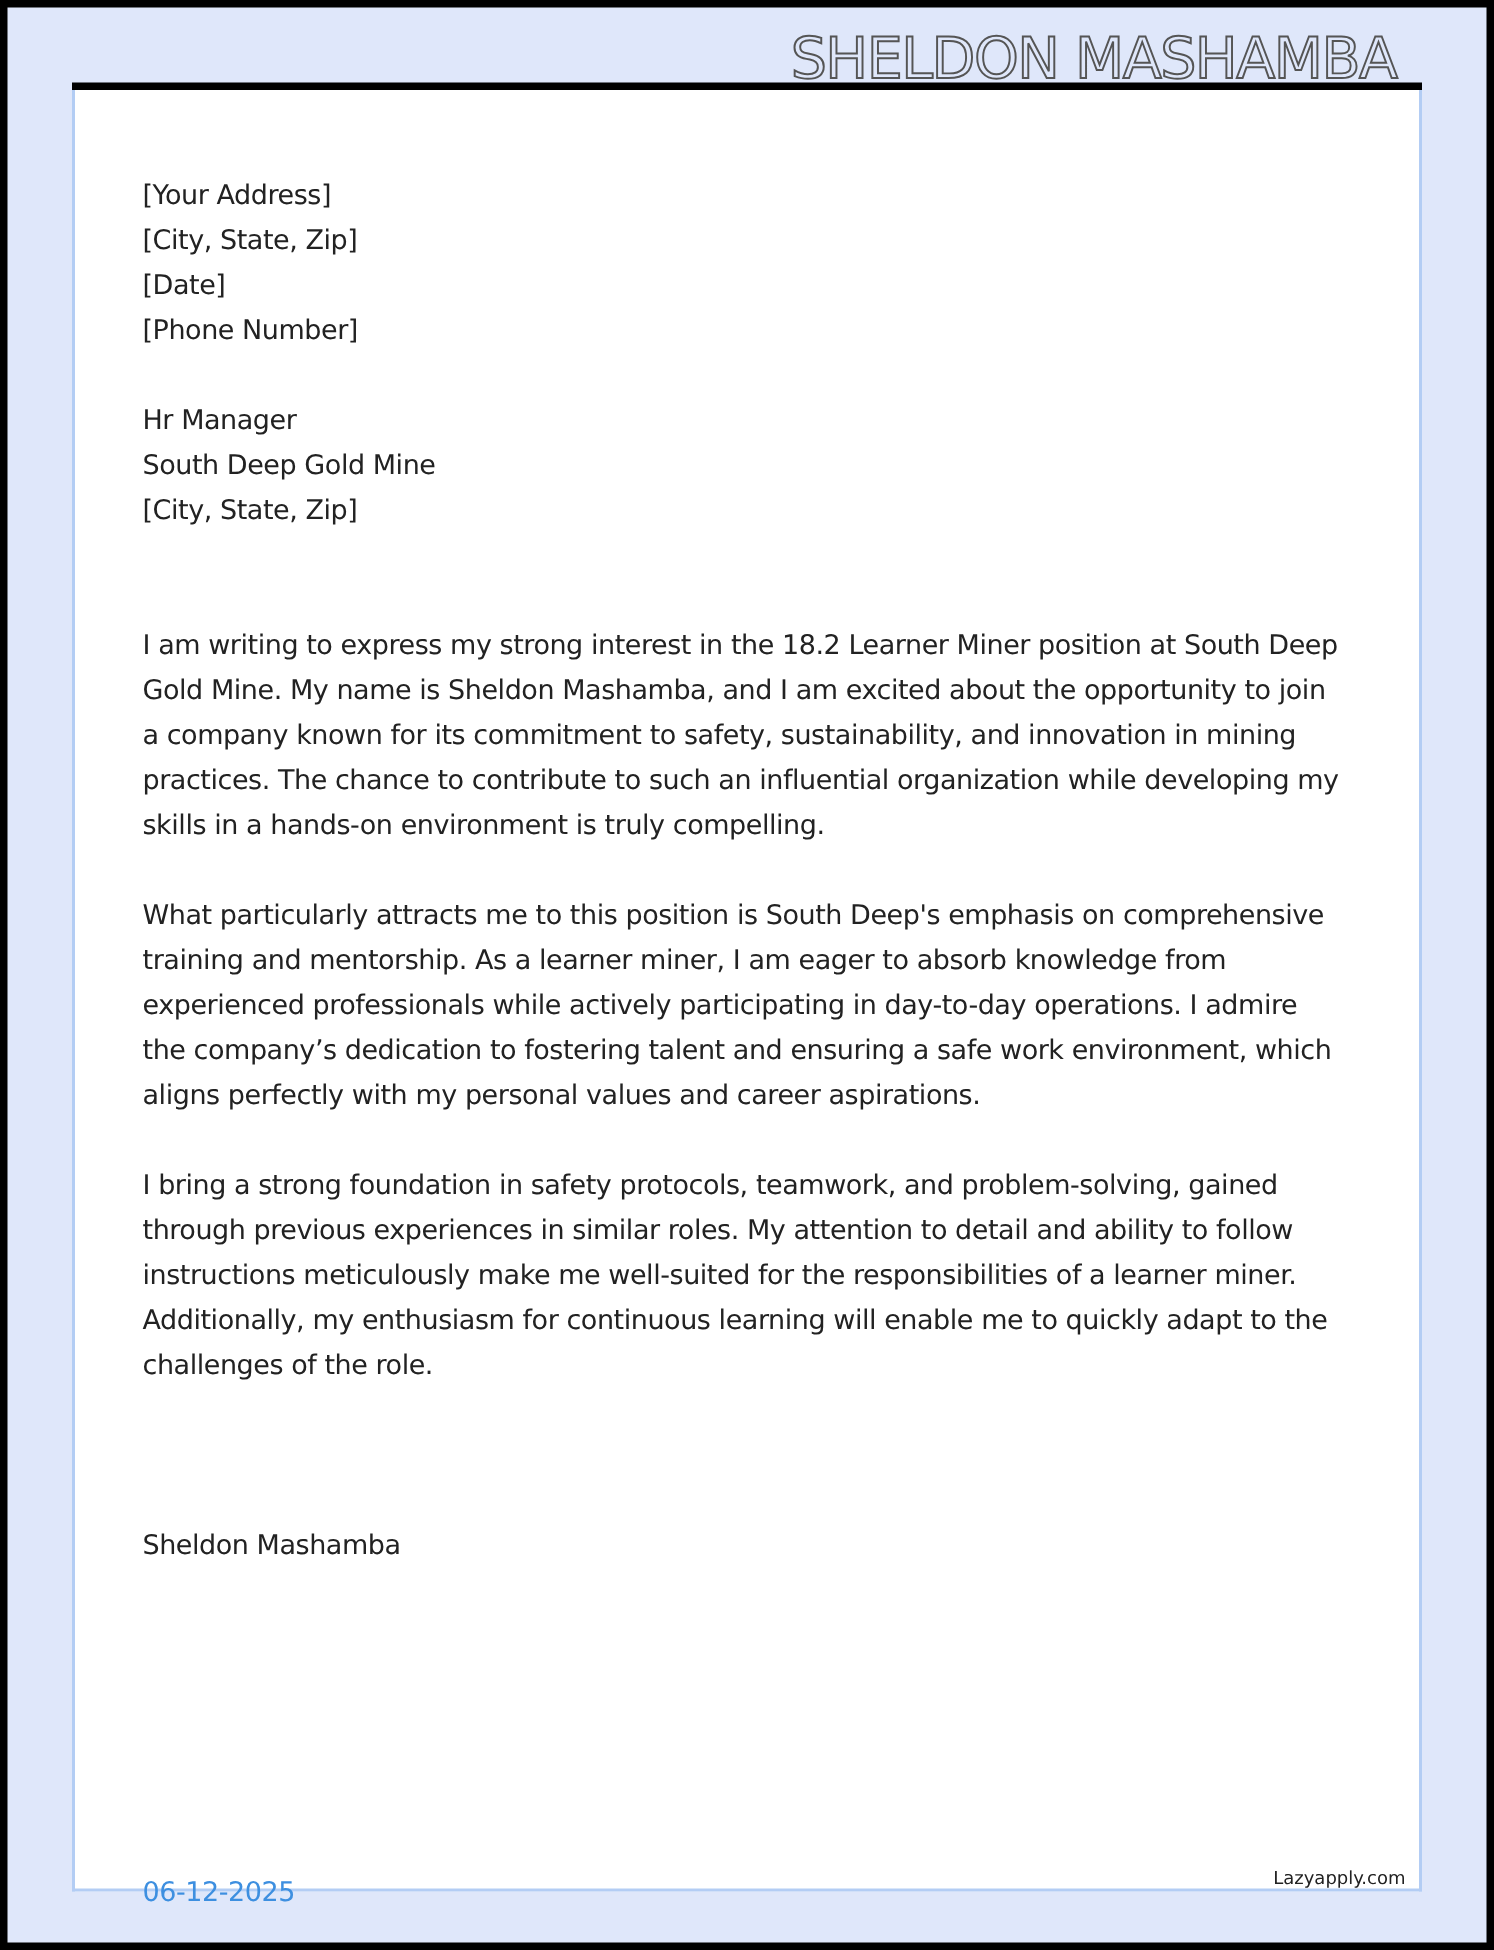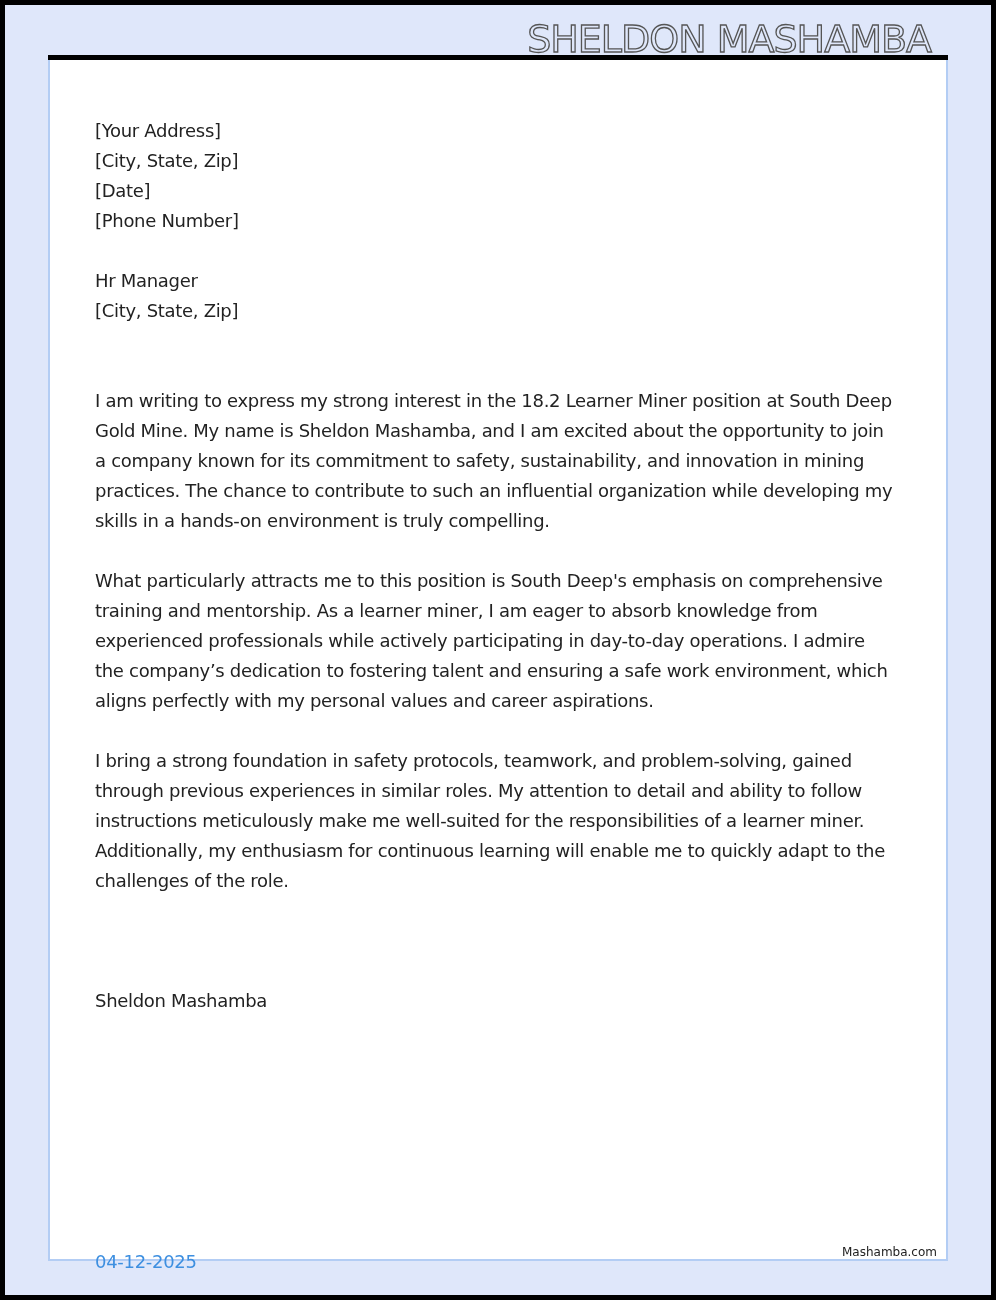--- a/index.html
+++ b/index.html
@@ -62,28 +62,29 @@
   <div class="card"></div>
 </div>
 
 <div class="content">
   <p>[Your Address]</p>
   <p>[City, State, Zip]</p>
   <p>[Date]</p>
   <p>[Phone Number]</p>
   <div class="gap"></div>
   <p>Hr Manager</p>
+  <p>South Deep Gold Mine</p>
   <p>[City, State, Zip]</p>
   <div class="gap"></div>
   <div class="gap"></div>
   <p>I am writing to express my strong interest in the 18.2 Learner Miner position at South Deep Gold Mine. My name is Sheldon Mashamba, and I am excited about the opportunity to join a company known for its commitment to safety, sustainability, and innovation in mining practices. The chance to contribute to such an influential organization while developing my skills in a hands-on environment is truly compelling.</p>
   <div class="gap"></div>
   <p>What particularly attracts me to this position is South Deep's emphasis on comprehensive training and mentorship. As a learner miner, I am eager to absorb knowledge from experienced professionals while actively participating in day-to-day operations. I admire the company’s dedication to fostering talent and ensuring a safe work environment, which aligns perfectly with my personal values and career aspirations.</p>
   <div class="gap"></div>
   <p>I bring a strong foundation in safety protocols, teamwork, and problem-solving, gained through previous experiences in similar roles. My attention to detail and ability to follow instructions meticulously make me well-suited for the responsibilities of a learner miner. Additionally, my enthusiasm for continuous learning will enable me to quickly adapt to the challenges of the role.</p>
   <div class="gap"></div>
   <div class="gap"></div>
   <div class="gap"></div>
   <p>Sheldon Mashamba</p>
 </div>
 
-<div class="date">04-12-2025</div>
-<div class="footer-brand">Mashamba.com</div>
+<div class="date">06-12-2025</div>
+<div class="footer-brand">Lazyapply.com</div>
 
 </body></html>

